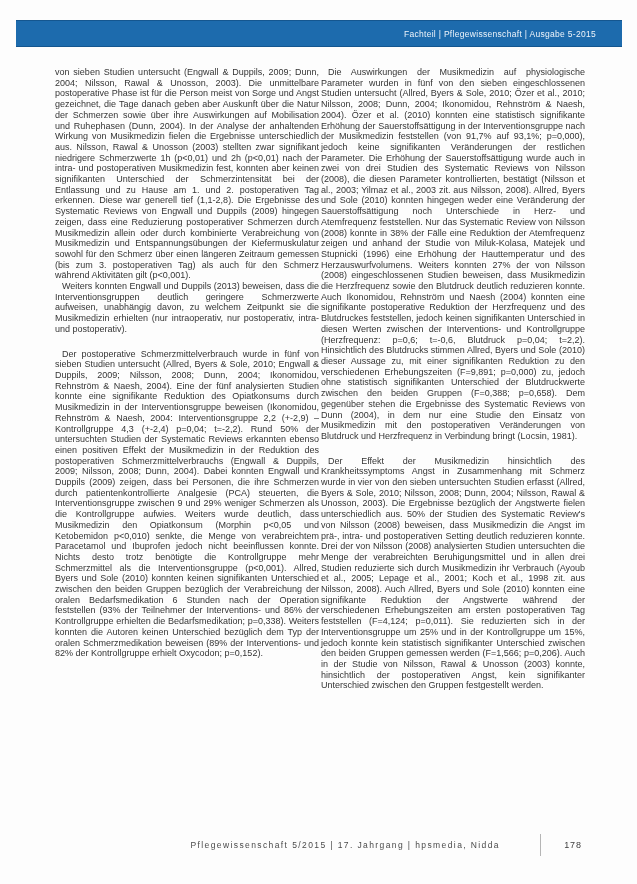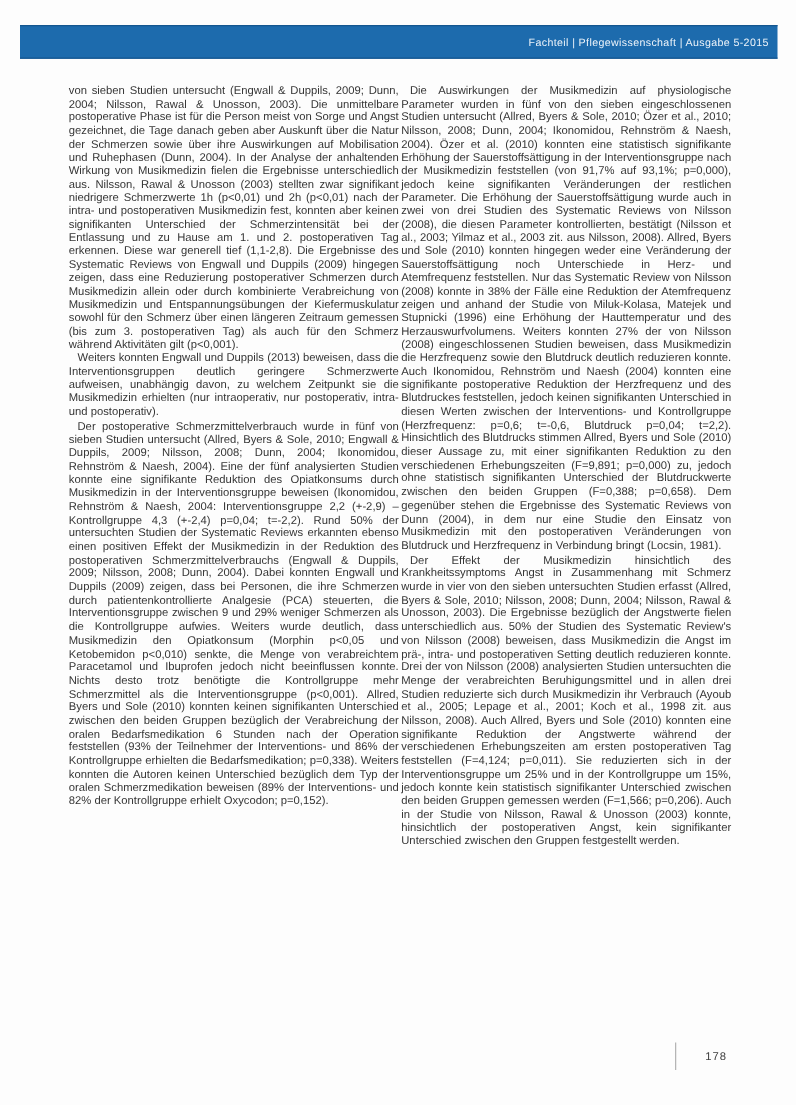--- a/index.html
+++ b/index.html
@@ -27,21 +27,21 @@
     border-bottom: 1px solid #14568f;
     box-sizing: border-box;
     display: flex;
     align-items: center;
     justify-content: flex-end;
   }
   .header-bar .header-title {
     color: #eef4fa;
     font-size: 8.5px;
     letter-spacing: 0.3px;
-    padding-right: 7px;
+    padding-right: 26px;
   }
   .body-columns {
     position: absolute;
     top: 67px;
     left: 55px;
     width: 538px;
     display: flex;
     gap: 2px;
   }
   .col {
@@ -52,21 +52,21 @@
     color: #353535;
   }
   .para {
     margin: 0;
     text-indent: 7px;
   }
   .para.no-indent {
     text-indent: 0;
   }
   .para.gap-before {
-    margin-top: 1px;
+    margin-top: 14px;
   }
   .footer {
     position: absolute;
     top: 833px;
     left: 0;
     width: 637px;
     box-sizing: border-box;
     padding-right: 44px;
     display: flex;
     justify-content: flex-end;
@@ -109,17 +109,18 @@
       <p class="para">Weiters konnten Engwall und Duppils (2013) beweisen, dass die Interventionsgruppen deutlich geringere Schmerzwerte aufweisen, unabhängig davon, zu welchem Zeitpunkt sie die Musikmedizin erhielten (nur intraoperativ, nur postoperativ, intra- und postoperativ).</p>
       <p class="para gap-before">Der postoperative Schmerzmittelverbrauch wurde in fünf von sieben Studien untersucht (Allred, Byers &amp; Sole, 2010; Engwall &amp; Duppils, 2009; Nilsson, 2008; Dunn, 2004; Ikonomidou, Rehnström &amp; Naesh, 2004). Eine der fünf analysierten Studien konnte eine signifikante Reduktion des Opiatkonsums durch Musikmedizin in der Interventionsgruppe beweisen (Ikonomidou, Rehnström &amp; Naesh, 2004: Interventionsgruppe 2,2 (+-2,9) – Kontrollgruppe 4,3 (+-2,4) p=0,04; t=-2,2). Rund 50% der untersuchten Studien der Systematic Reviews erkannten ebenso einen positiven Effekt der Musikmedizin in der Reduktion des postoperativen Schmerzmittelverbrauchs (Engwall &amp; Duppils, 2009; Nilsson, 2008; Dunn, 2004). Dabei konnten Engwall und Duppils (2009) zeigen, dass bei Personen, die ihre Schmerzen durch patientenkontrollierte Analgesie (PCA) steuerten, die Interventionsgruppe zwischen 9 und 29% weniger Schmerzen als die Kontrollgruppe aufwies. Weiters wurde deutlich, dass Musikmedizin den Opiatkonsum (Morphin p&lt;0,05 und Ketobemidon p&lt;0,010) senkte, die Menge von verabreichtem Paracetamol und Ibuprofen jedoch nicht beeinflussen konnte. Nichts desto trotz benötigte die Kontrollgruppe mehr Schmerzmittel als die Interventionsgruppe (p&lt;0,001). Allred, Byers und Sole (2010) konnten keinen signifikanten Unterschied zwischen den beiden Gruppen bezüglich der Verabreichung der oralen Bedarfsmedikation 6 Stunden nach der Operation feststellen (93% der Teilnehmer der Interventions- und 86% der Kontrollgruppe erhielten die Bedarfsmedikation; p=0,338). Weiters konnten die Autoren keinen Unterschied bezüglich dem Typ der oralen Schmerzmedikation beweisen (89% der Interventions- und 82% der Kontrollgruppe erhielt Oxycodon; p=0,152).</p>
     </div>
     <div class="col">
       <p class="para">Die Auswirkungen der Musikmedizin auf physiologische Parameter wurden in fünf von den sieben eingeschlossenen Studien untersucht (Allred, Byers &amp; Sole, 2010; Özer et al., 2010; Nilsson, 2008; Dunn, 2004; Ikonomidou, Rehnström &amp; Naesh, 2004). Özer et al. (2010) konnten eine statistisch signifikante Erhöhung der Sauerstoffsättigung in der Interventionsgruppe nach der Musikmedizin feststellen (von 91,7% auf 93,1%; p=0,000), jedoch keine signifikanten Veränderungen der restlichen Parameter. Die Erhöhung der Sauerstoffsättigung wurde auch in zwei von drei Studien des Systematic Reviews von Nilsson (2008), die diesen Parameter kontrollierten, bestätigt (Nilsson et al., 2003; Yilmaz et al., 2003 zit. aus Nilsson, 2008). Allred, Byers und Sole (2010) konnten hingegen weder eine Veränderung der Sauerstoffsättigung noch Unterschiede in Herz- und Atemfrequenz feststellen. Nur das Systematic Review von Nilsson (2008) konnte in 38% der Fälle eine Reduktion der Atemfrequenz zeigen und anhand der Studie von Miluk-Kolasa, Matejek und Stupnicki (1996) eine Erhöhung der Hauttemperatur und des Herzauswurfvolumens. Weiters konnten 27% der von Nilsson (2008) eingeschlossenen Studien beweisen, dass Musikmedizin die Herzfrequenz sowie den Blutdruck deutlich reduzieren konnte. Auch Ikonomidou, Rehnström und Naesh (2004) konnten eine signifikante postoperative Reduktion der Herzfrequenz und des Blutdruckes feststellen, jedoch keinen signifikanten Unterschied in diesen Werten zwischen der Interventions- und Kontrollgruppe (Herzfrequenz: p=0,6; t=-0,6, Blutdruck p=0,04; t=2,2). Hinsichtlich des Blutdrucks stimmen Allred, Byers und Sole (2010) dieser Aussage zu, mit einer signifikanten Reduktion zu den verschiedenen Erhebungszeiten (F=9,891; p=0,000) zu, jedoch ohne statistisch signifikanten Unterschied der Blutdruckwerte zwischen den beiden Gruppen (F=0,388; p=0,658). Dem gegenüber stehen die Ergebnisse des Systematic Reviews von Dunn (2004), in dem nur eine Studie den Einsatz von Musikmedizin mit den postoperativen Veränderungen von Blutdruck und Herzfrequenz in Verbindung bringt (Locsin, 1981).</p>
       <p class="para gap-before">Der Effekt der Musikmedizin hinsichtlich des Krankheitssymptoms Angst in Zusammenhang mit Schmerz wurde in vier von den sieben untersuchten Studien erfasst (Allred, Byers &amp; Sole, 2010; Nilsson, 2008; Dunn, 2004; Nilsson, Rawal &amp; Unosson, 2003). Die Ergebnisse bezüglich der Angstwerte fielen unterschiedlich aus. 50% der Studien des Systematic Review's von Nilsson (2008) beweisen, dass Musikmedizin die Angst im prä-, intra- und postoperativen Setting deutlich reduzieren konnte. Drei der von Nilsson (2008) analysierten Studien untersuchten die Menge der verabreichten Beruhigungsmittel und in allen drei Studien reduzierte sich durch Musikmedizin ihr Verbrauch (Ayoub et al., 2005; Lepage et al., 2001; Koch et al., 1998 zit. aus Nilsson, 2008). Auch Allred, Byers und Sole (2010) konnten eine signifikante Reduktion der Angstwerte während der verschiedenen Erhebungszeiten am ersten postoperativen Tag feststellen (F=4,124; p=0,011). Sie reduzierten sich in der Interventionsgruppe um 25% und in der Kontrollgruppe um 15%, jedoch konnte kein statistisch signifikanter Unterschied zwischen den beiden Gruppen gemessen werden (F=1,566; p=0,206). Auch in der Studie von Nilsson, Rawal &amp; Unosson (2003) konnte, hinsichtlich der postoperativen Angst, kein signifikanter Unterschied zwischen den Gruppen festgestellt werden.</p>
     </div>
   </div>
 
   <div class="footer">
+    <span class="journal-line">Pflegewissenschaft 5/2015 | 17. Jahrgang | hpsmedia, Nidda</span>
     <span class="divider"></span>
     <span class="page-number">178</span>
   </div>
 
 </div>
 
 </body></html>

